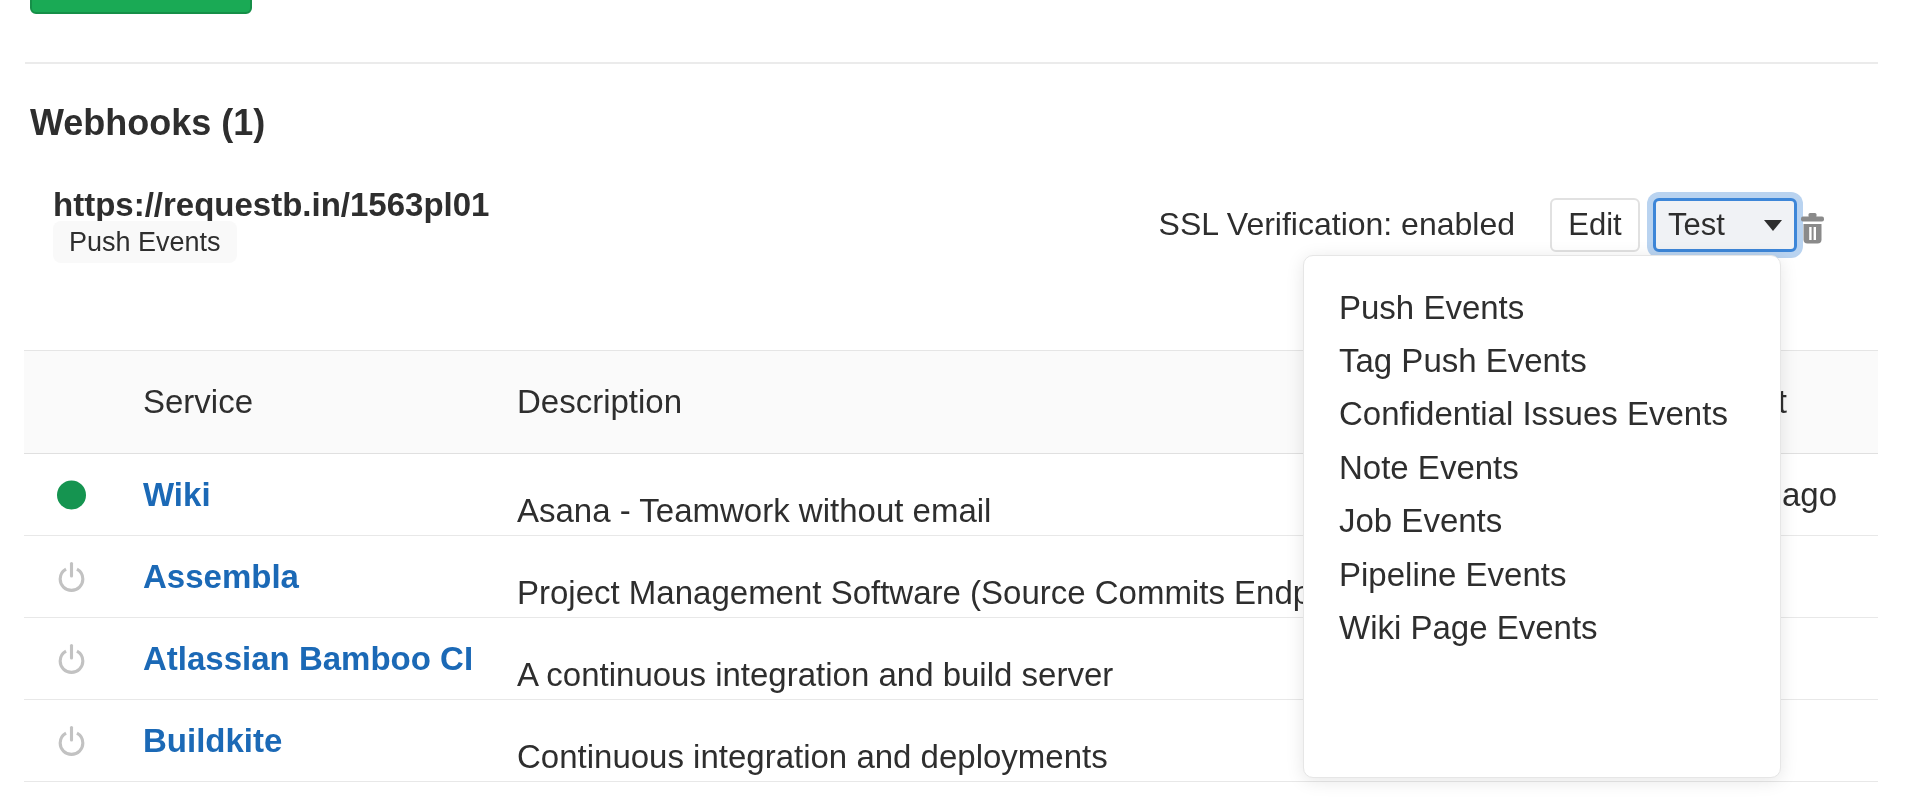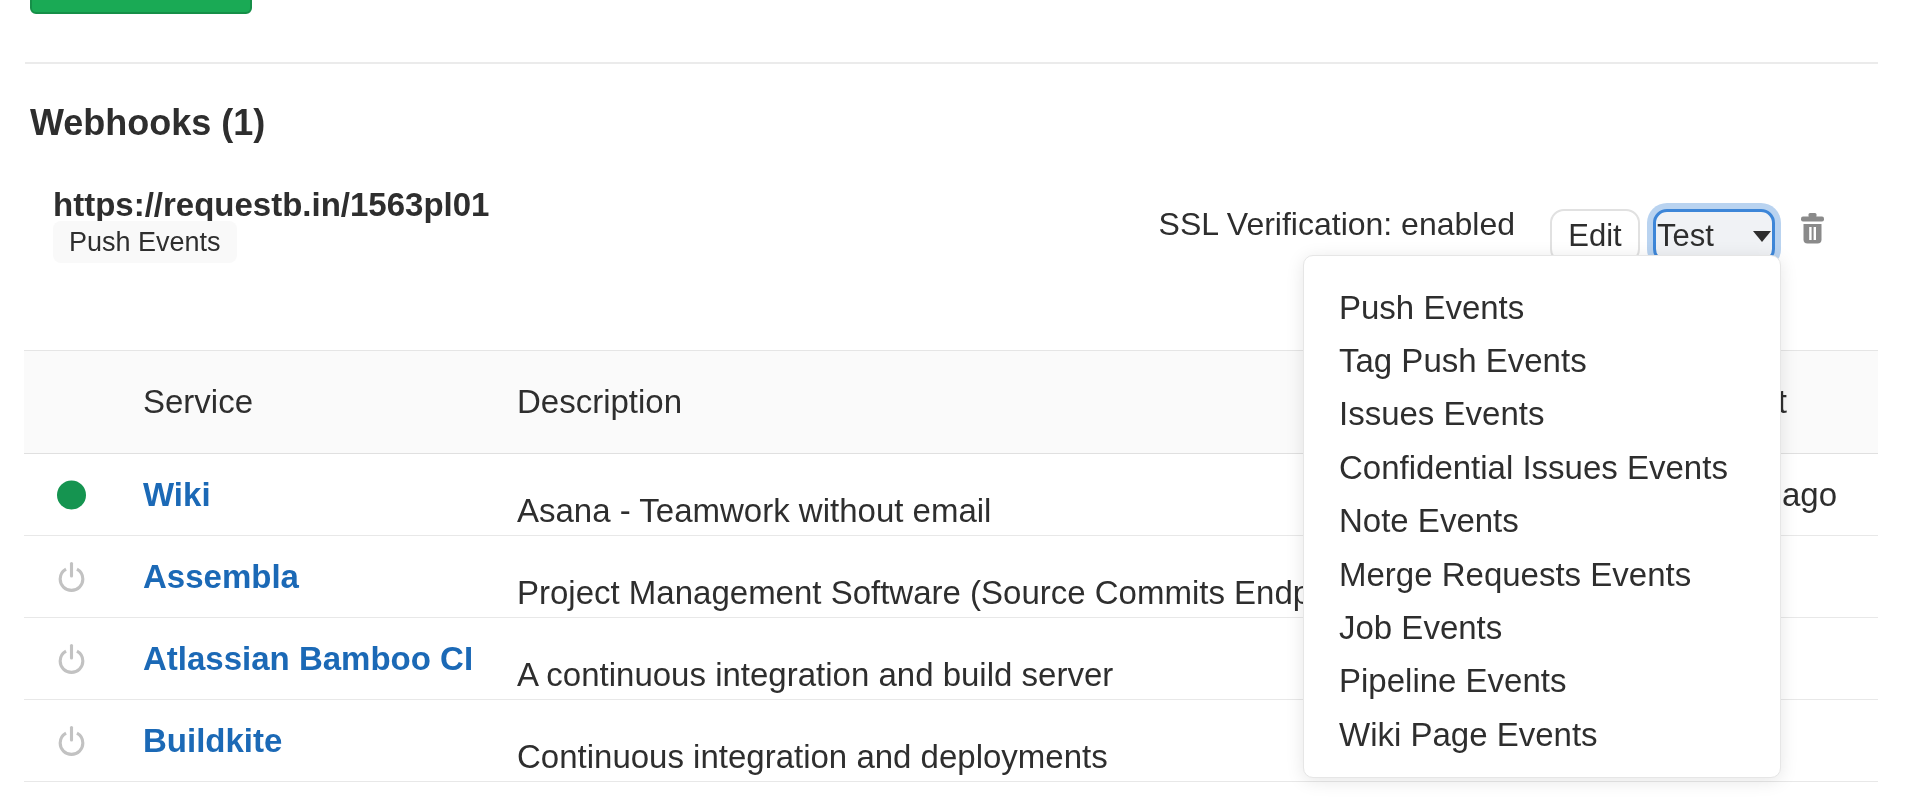--- a/index.html
+++ b/index.html
@@ -26,26 +26,26 @@
   .hook-url { left: 53px; top: 186px; font-size: 33px; font-weight: bold; }
   .hook-badge {
     left: 53px; top: 221px; height: 42px; line-height: 42px;
     padding: 0 16px; background: #f9f9f9; border-radius: 8px;
     font-size: 27px; color: #2e2e2e;
   }
   .ssl-status { right: 391px; top: 206px; font-size: 32px; white-space: nowrap; }
 
   .btn {
     display: flex; align-items: center; justify-content: center;
-    background: #fff; border: 2px solid #e1e1e1; border-radius: 14px;
-    font-size: 31px; color: #2e2e2e; cursor: pointer; margin-top: 11px;
+    background: #fff; border: 2px solid #e1e1e1; border-radius: 6px;
+    font-size: 31px; color: #2e2e2e; cursor: pointer;
   }
   .edit-btn { left: 1550px; top: 198px; width: 90px; height: 54px; }
   .test-btn {
-    left: 1653px; top: 198px; width: 122px; height: 54px;
+    left: 1653px; top: 198px; width: 144px; height: 54px;
     background: #f0f2f5; border: 3px solid #3d86d8;
     box-shadow: 0 0 0 6px #b9d3f0;
     gap: 39px;
   }
   .caret-down {
     width: 0; height: 0;
     border-left: 9px solid transparent; border-right: 9px solid transparent;
     border-top: 11px solid #2e2e2e;
   }
   .trash-btn { left: 1799px; top: 213px; width: 27px; height: 31px; background: none; border: none; cursor: pointer; }
@@ -116,24 +116,22 @@
       </g>
       <rect x="10.2" y="14" width="2.4" height="13" fill="#ffffff"></rect>
       <rect x="14.6" y="14" width="2.4" height="13" fill="#ffffff"></rect>
     </svg>
   </span>
 </button>
 
 <div class="abs dropdown">
   <div class="dropdown-item">Push Events</div>
   <div class="dropdown-item">Tag Push Events</div>
-  <div class="dropdown-item">Issues Events</div>
   <div class="dropdown-item">Confidential Issues Events</div>
   <div class="dropdown-item">Note Events</div>
-  <div class="dropdown-item">Merge Requests Events</div>
   <div class="dropdown-item">Job Events</div>
   <div class="dropdown-item">Pipeline Events</div>
   <div class="dropdown-item">Wiki Page Events</div>
 </div>
 
 <div class="abs table">
   <div class="thead">
     <div class="th th-service">Service</div>
     <div class="th th-desc">Description</div>
     <div class="th th-last">Last edit</div>

